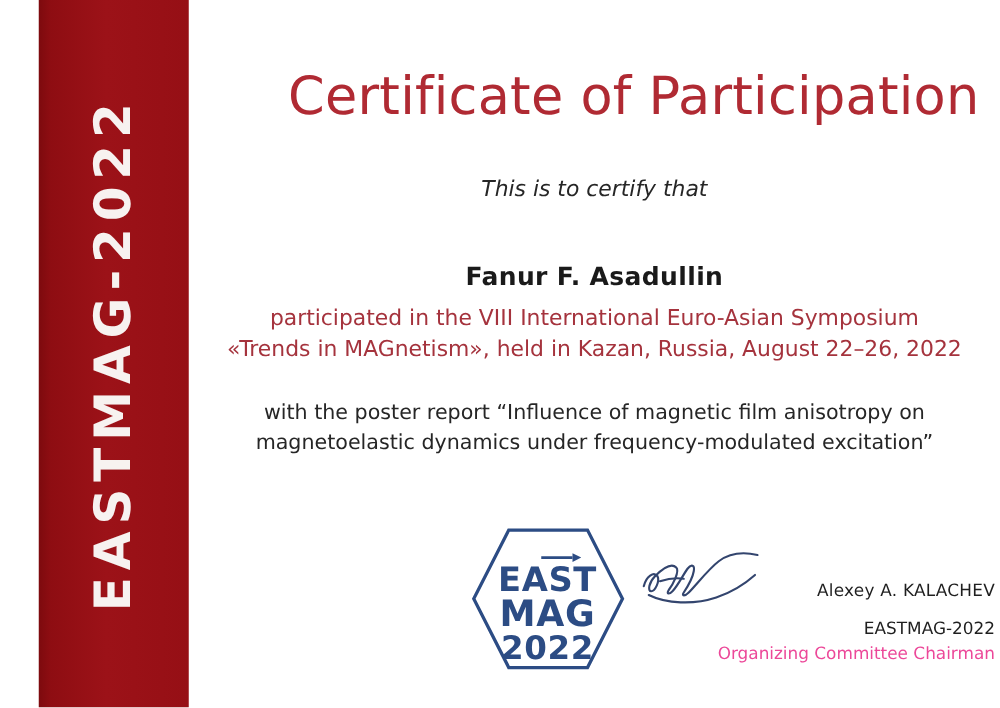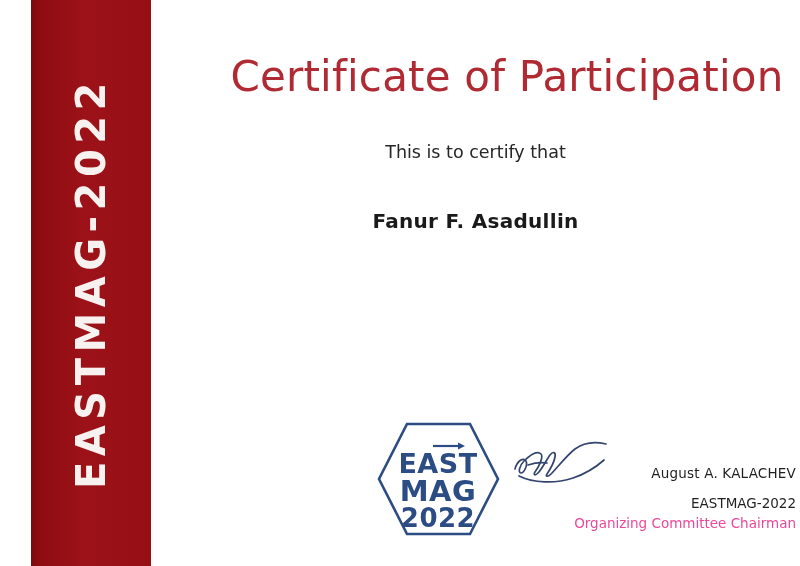--- a/index.html
+++ b/index.html
@@ -76,20 +76,21 @@
   #certify-line {
     position: absolute;
     top: 142px;
     left: 0;
     width: 649px;
     text-align: center;
     color: #262626;
     font-family: "DejaVu Sans", sans-serif;
     font-size: 17.5px;
     line-height: 1.2;
+    font-style: italic;
   }
 
   #recipient-name {
     position: absolute;
     top: 193px;
     left: 0;
     width: 649px;
     text-align: center;
     color: #1a1a1a;
     font-family: "DejaVu Sans", sans-serif;
@@ -204,21 +205,29 @@
   </div>
 
   <div id="content">
 
     <div id="title">Certificate of Participation</div>
 
     <div id="certify-line">This is to certify that</div>
 
     <div id="recipient-name">Fanur F. Asadullin</div>
 
-
+    <div id="participation">
+      <span class="pline">participated in the VIII International Euro-Asian Symposium</span>
+      <span class="pline">«Trends in MAGnetism», held in Kazan, Russia, August 22–26, 2022</span>
+    </div>
+
+    <div id="report">
+      <span class="rline">with the poster report “Influence of magnetic film anisotropy on</span>
+      <span class="rline">magnetoelastic dynamics under frequency-modulated excitation”</span>
+    </div>
 
     <div id="footer">
 
       <div id="logo">
         <svg width="125" height="118" viewBox="0 0 125 118" xmlns="http://www.w3.org/2000/svg">
           <polygon points="31,4 94,4 122,59 94,114 31,114 3,59" fill="none" stroke="#2C4C84" stroke-width="2.6" stroke-linejoin="miter"></polygon>
 
           <g stroke="#2C4C84" stroke-width="2.2" fill="none">
             <line x1="57" y1="26" x2="82" y2="26"></line>
           </g>
@@ -237,21 +246,21 @@
               <path d="M4,34 C6,26 12,22 15,26 C17,30 13,38 10,38 C7,38 8,31 13,26
                        C19,20 26,15 30,19 C33,22 27,33 24,37 C22,40 24,41 27,38
                        C31,34 36,24 39,20 C42,16 45,17 44,22 C43,28 38,36 36,39
                        C34,42 37,42 40,39 C46,33 56,20 64,14 C72,8 82,6 95,9"></path>
               <path d="M8,41 C22,48 44,49 62,43 C74,39 84,33 93,25"></path>
               <path d="M17,30 C23,28 30,27 36,28"></path>
             </g>
           </svg>
         </div>
 
-        <div id="chairman-name">August A. KALACHEV</div>
+        <div id="chairman-name">Alexey A. KALACHEV</div>
 
         <div id="org-line1">EASTMAG-2022</div>
 
         <div id="org-line2">Organizing Committee Chairman</div>
       </div>
 
     </div>
 
   </div>
 </div>

